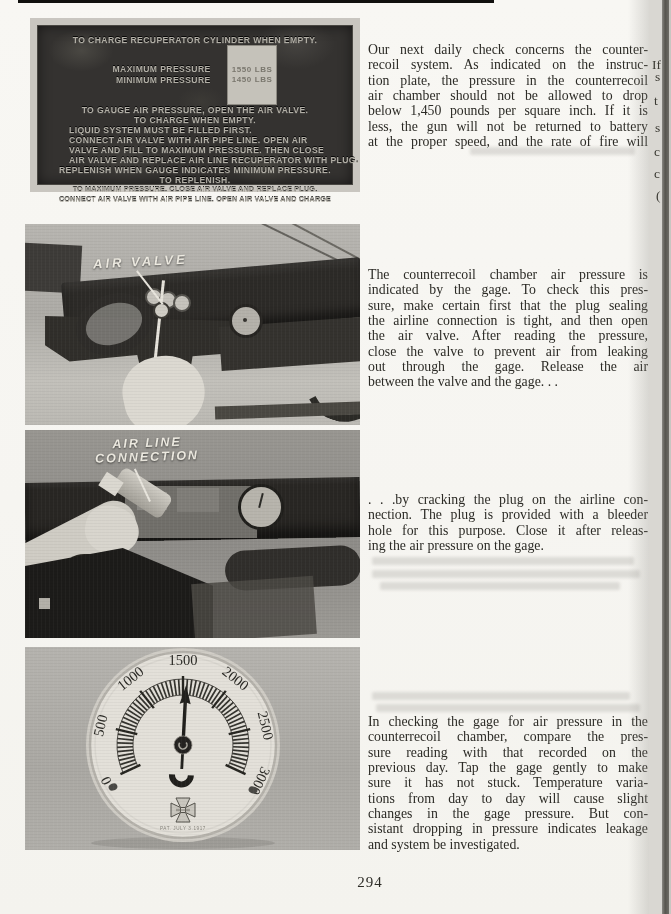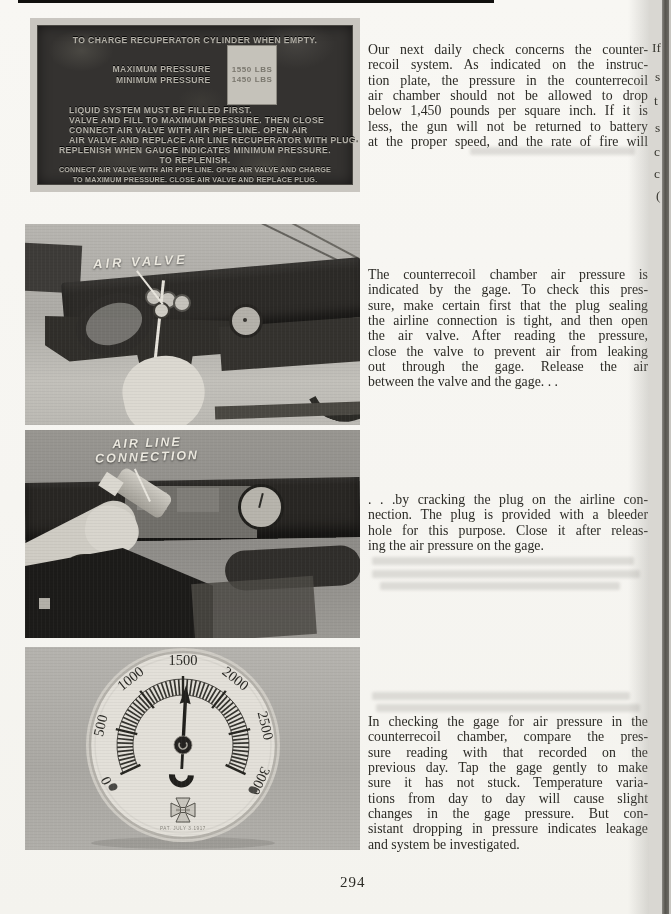--- a/index.html
+++ b/index.html
@@ -140,29 +140,29 @@
   .p1{top:42px;} .p2{top:267px;} .p3{top:492px;} .p4{top:714px;}
 
   .ghost{background:rgba(118,115,108,.20);filter:blur(1.4px);border-radius:2px;height:8px;}
   .g1{left:470px;top:147px;width:165px;}
   .g2{left:372px;top:557px;width:262px;}
   .g3{left:372px;top:570px;width:268px;}
   .g4{left:380px;top:582px;width:240px;}
   .g5{left:372px;top:692px;width:258px;}
   .g6{left:376px;top:704px;width:264px;}
 
-  .page-number{left:340px;top:874px;width:60px;text-align:left;
+  .page-number{left:340px;top:874px;width:60px;text-align:center;
     font-family:"Liberation Serif",serif;font-size:15px;letter-spacing:1px;color:#2c2b26;}
 
   
   .gutter-shadow{left:628px;top:0;width:21px;height:914px;
     background:linear-gradient(90deg, rgba(138,136,130,0) 0%, rgba(138,136,130,.28) 100%);}
   .next-page{left:649px;top:0;width:13px;height:914px;background:#d9d7d2;}
   .next-page span{position:absolute;font-family:"Liberation Serif",serif;font-size:13.5px;color:#3b3a33;}
-  .next-page span:nth-child(1){left:3px;top:40px;}
+  .next-page span:nth-child(1){left:3px;top:57px;}
   .next-page span:nth-child(2){left:6px;top:69px;}
   .next-page span:nth-child(3){left:5px;top:93px;}
   .next-page span:nth-child(4){left:6px;top:120px;}
   .next-page span:nth-child(5){left:5px;top:144px;}
   .next-page span:nth-child(6){left:5px;top:166px;}
   .next-page span:nth-child(7){left:7px;top:188px;}
   .gutter-band{left:662px;top:0;width:7px;height:914px;
     background:linear-gradient(90deg,#8a8883 0%,#57554f 45%,#6e6c66 100%);}
   .page-edge{left:669px;top:0;width:2px;height:914px;background:#c8c6c1;}
 </style>
@@ -179,31 +179,35 @@
       <div class="plate-pressure">
         <div class="labels">
           <div>MAXIMUM PRESSURE</div>
           <div>MINIMUM PRESSURE</div>
         </div>
         <div class="value-box">
           <div>1550 LBS</div>
           <div>1450 LBS</div>
         </div>
       </div>
+      <div>
+          <div class="plate-line">TO GAUGE AIR PRESSURE, OPEN THE AIR VALVE.</div>
+          <div class="plate-line last">TO CHARGE WHEN EMPTY.</div>
+        </div>
       <div class="plate-left">
           <div class="plate-line">LIQUID SYSTEM MUST BE FILLED FIRST.</div>
+          <div class="plate-line">CONNECT AIR VALVE WITH AIR PIPE LINE. OPEN AIR</div>
           <div class="plate-line">VALVE AND FILL TO MAXIMUM PRESSURE. THEN CLOSE</div>
-          <div class="plate-line">CONNECT AIR VALVE WITH AIR PIPE LINE. OPEN AIR</div>
           <div class="plate-line last">AIR VALVE AND REPLACE AIR LINE RECUPERATOR WITH PLUG.</div>
         </div>
       <div class="plate-small">
           <div class="plate-line">REPLENISH WHEN GAUGE INDICATES MINIMUM PRESSURE.</div>
           <div class="plate-line">TO REPLENISH.</div>
+          <div class="plate-line last">TO MAXIMUM PRESSURE. CLOSE AIR VALVE AND REPLACE PLUG.</div>
           <div class="plate-line">CONNECT AIR VALVE WITH AIR PIPE LINE. OPEN AIR VALVE AND CHARGE</div>
-          <div class="plate-line last">TO MAXIMUM PRESSURE. CLOSE AIR VALVE AND REPLACE PLUG.</div>
         </div>
     </div>
   </div>
 
   <div class="abs photo fig-airvalve">
     <div class="abs f2-rect-tl"></div>
     <div class="abs f2-cable1"></div>
     <div class="abs f2-cable2"></div>
     <div class="abs f2-band"></div>
     <div class="abs f2-mass"></div>

